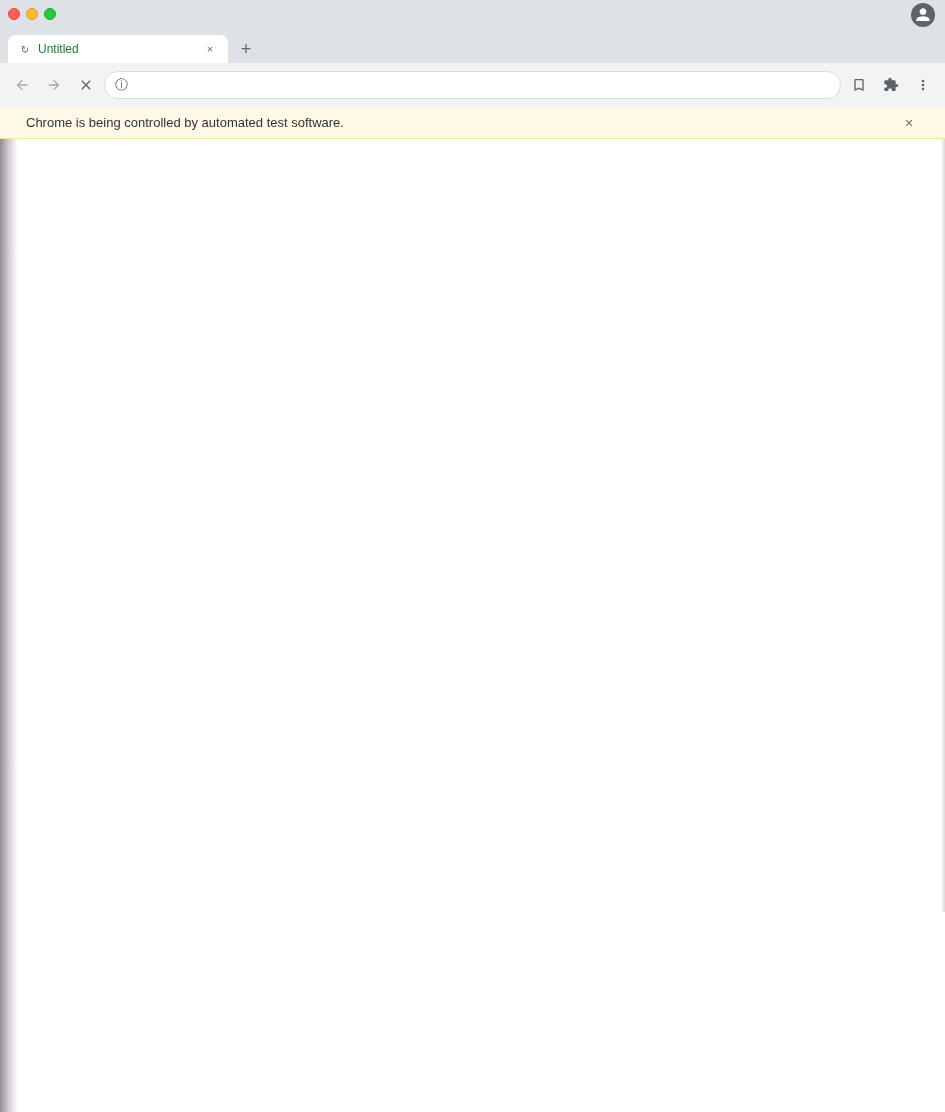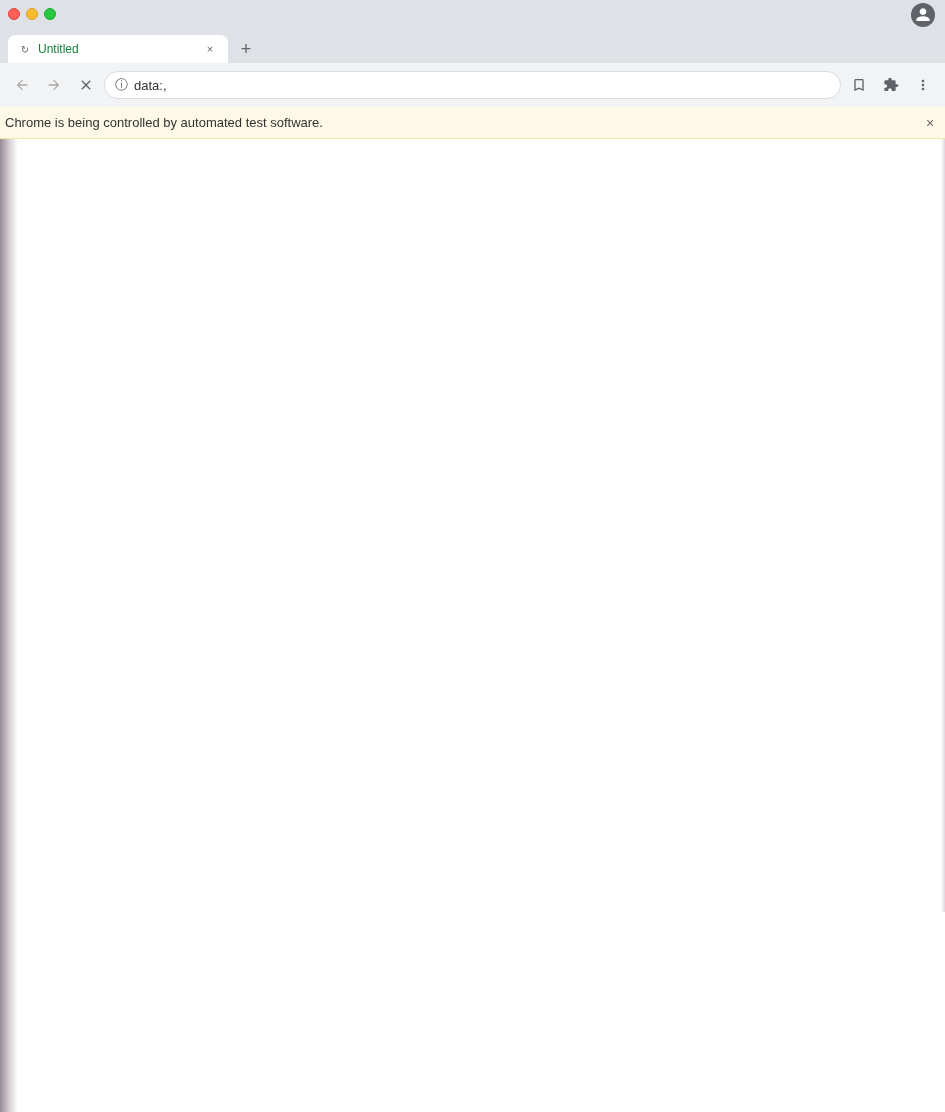--- a/index.html
+++ b/index.html
@@ -222,21 +222,21 @@
       font-size: 14px;
     }
 
     
     .automation-banner {
       height: 32px;
       background: #fef9e7;
       border-bottom: 1px solid #f5e6a3;
       display: flex;
       align-items: center;
-      padding: 0 5px;
+      padding: 0 26px;
       font-size: 13px;
       color: #333;
       gap: 20px;
     }
 
     .banner-text {
       flex: 1;
       font-size: 13px;
       color: #333;
     }
@@ -335,21 +335,20 @@
       </svg>
     </button>
     <button class="nav-btn">
       <svg width="16" height="16" viewBox="0 0 24 24" fill="#5f6368">
         <path d="M19 6.41L17.59 5 12 10.59 6.41 5 5 6.41 10.59 12 5 17.59 6.41 19 12 13.41 17.59 19 19 17.59 13.41 12z"></path>
       </svg>
     </button>
 
     <div class="address-bar-container">
       <span class="info-icon">ⓘ</span>
-      <input class="address-input" type="text" value="data:," style="">
     </div>
 
     <button class="bookmark-btn">
       <svg width="16" height="16" viewBox="0 0 24 24" fill="#5f6368">
         <path d="M17 3H7c-1.1 0-2 .9-2 2v16l7-3 7 3V5c0-1.1-.9-2-2-2zm0 15l-5-2.18L7 18V5h10v13z"></path>
       </svg>
     </button>
     <button class="extension-btn">
       <svg width="16" height="16" viewBox="0 0 24 24" fill="#5f6368">
         <path d="M20.5 11H19V7c0-1.1-.9-2-2-2h-4V3.5C13 2.12 11.88 1 10.5 1S8 2.12 8 3.5V5H4c-1.1 0-1.99.9-1.99 2v3.8H3.5c1.49 0 2.7 1.21 2.7 2.7s-1.21 2.7-2.7 2.7H2V19c0 1.1.9 2 2 2h3.8v-1.5c0-1.49 1.21-2.7 2.7-2.7s2.7 1.21 2.7 2.7V21H17c1.1 0 2-.9 2-2v-4h1.5c1.38 0 2.5-1.12 2.5-2.5S21.88 11 20.5 11z"></path>

